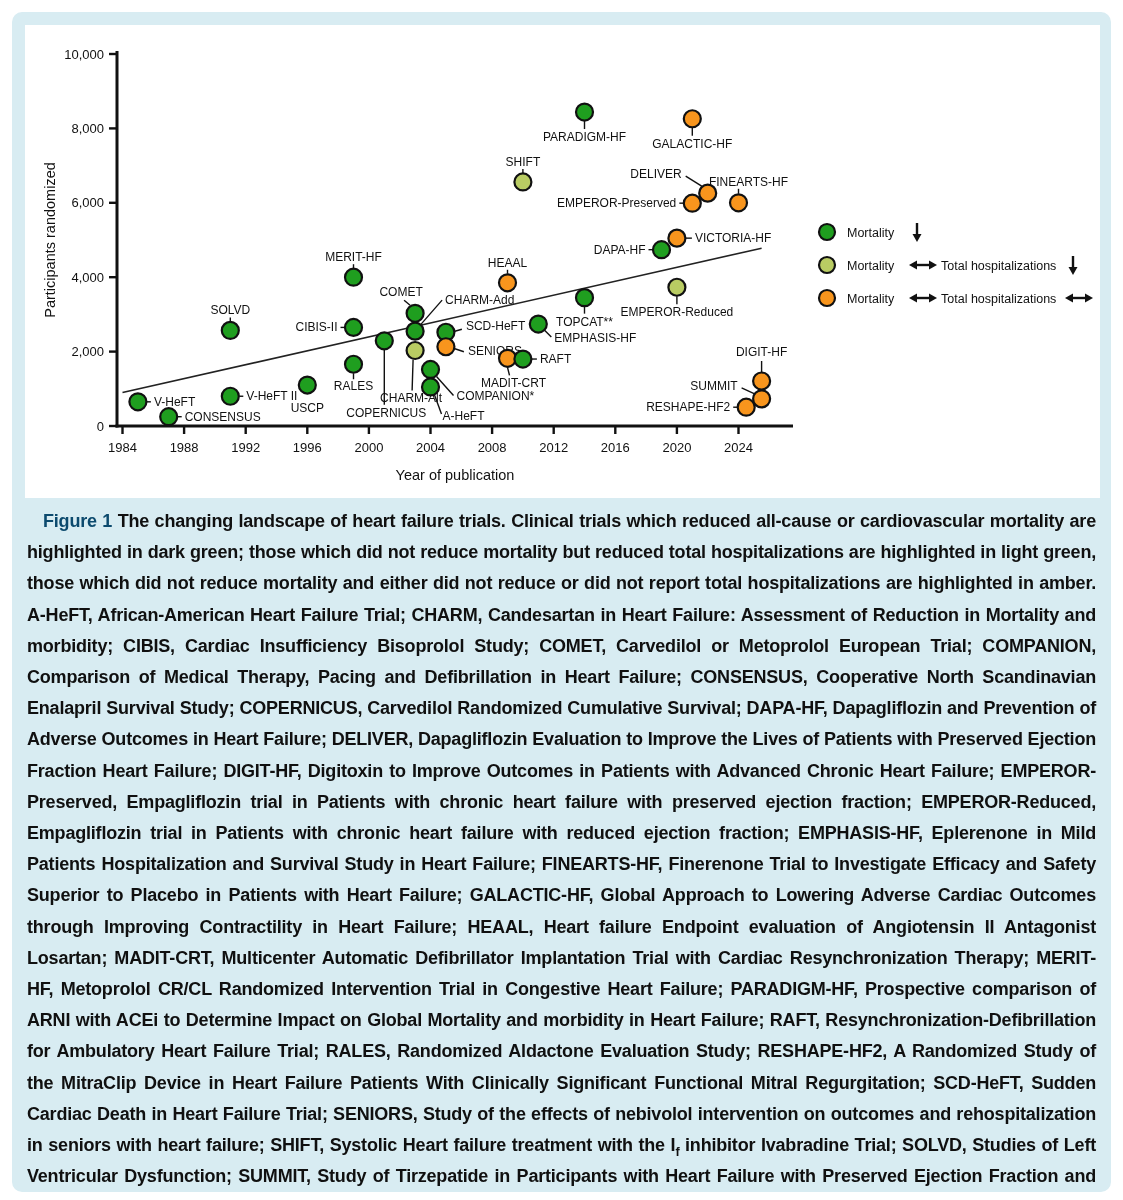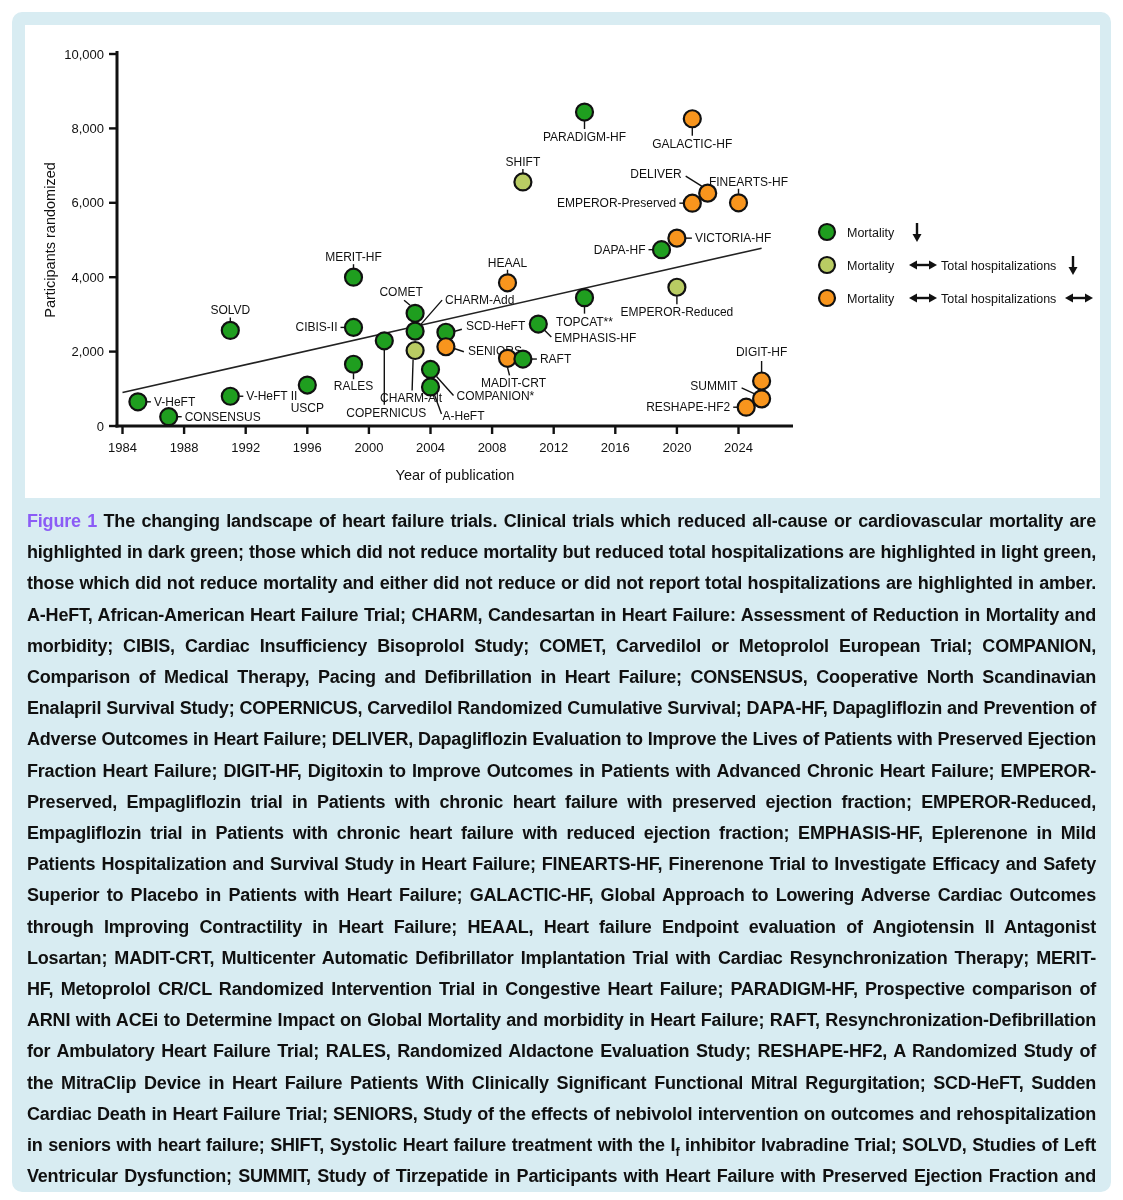--- a/index.html
+++ b/index.html
@@ -14,21 +14,21 @@
   }
   .chart-box{
     position:absolute;left:25px;top:25px;width:1075px;height:473px;background:#ffffff;
   }
   .chart-box svg{display:block;width:1075px;height:473px;}
   .caption{
     position:absolute;left:27px;top:506px;width:1069px;margin:0;
     font-size:18px;line-height:31.2px;font-weight:bold;color:#101010;
     text-align:justify;letter-spacing:-0.2px;
   }
-  .figlabel{color:#8b5cf6;}
+  .figlabel{color:#0c4a6e;margin-left:16px;}
   .caption sub{font-size:70%;line-height:0;}
   svg text{fill:#111;font-family:"Liberation Sans",sans-serif;}
 </style>
 </head>
 <body>
 
 <div class="blue-panel"></div>
 
 <div class="chart-box">
   <svg viewBox="0 0 1075 473" aria-label="scatter chart">

